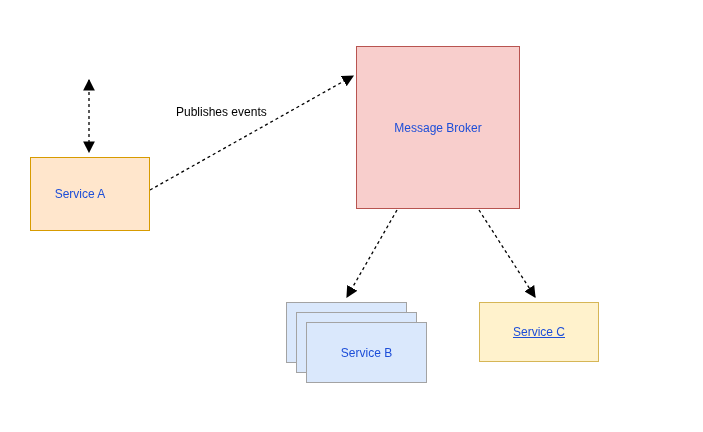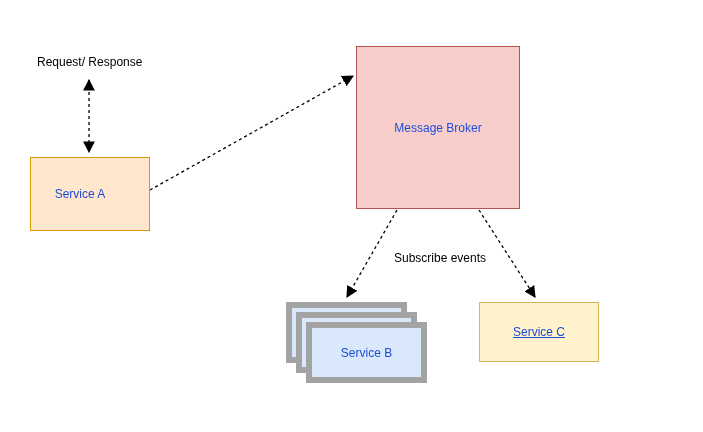--- a/index.html
+++ b/index.html
@@ -30,21 +30,21 @@
     left: 30px; top: 157px; width: 120px; height: 74px;
     background: #FFE6CC; border: 1px solid #D79B00;
   }
   .node-service-a .node-label { position: relative; left: -10px; }
   .node-message-broker {
     left: 356px; top: 46px; width: 164px; height: 163px;
     background: #F8CECC; border: 1px solid #B85450;
   }
   .node-service-b {
     width: 121px; height: 61px;
-    background: #DAE8FC; border: 6px solid #a3a3a3;
+    background: #DAE8FC; border: 1px solid #a3a3a3;
   }
   .sb-back  { left: 286px; top: 302px; }
   .sb-mid   { left: 296px; top: 312px; }
   .sb-front { left: 306px; top: 322px; }
   .node-service-c {
     left: 479px; top: 302px; width: 120px; height: 60px;
     background: #FFF2CC; border: 1px solid #D6B656; text-decoration: underline;
   }
   .edge-label {
     position: absolute;
@@ -86,18 +86,17 @@
   <div class="node node-service-b sb-back"></div>
   <div class="node node-service-b sb-mid"></div>
   <div class="node node-service-b sb-front">
     <span class="node-label">Service B</span>
   </div>
 
   <div class="node node-service-c">
     <span class="node-label">Service C</span>
   </div>
 
-  <div class="edge-label lbl-request-response">Request/ Response</div>
 
+  <div class="edge-label lbl-publishes">Publishes events</div>
 
-  <div class="edge-label lbl-subscribe">Subscribe events</div>
 
 </div>
 
 </body></html>

